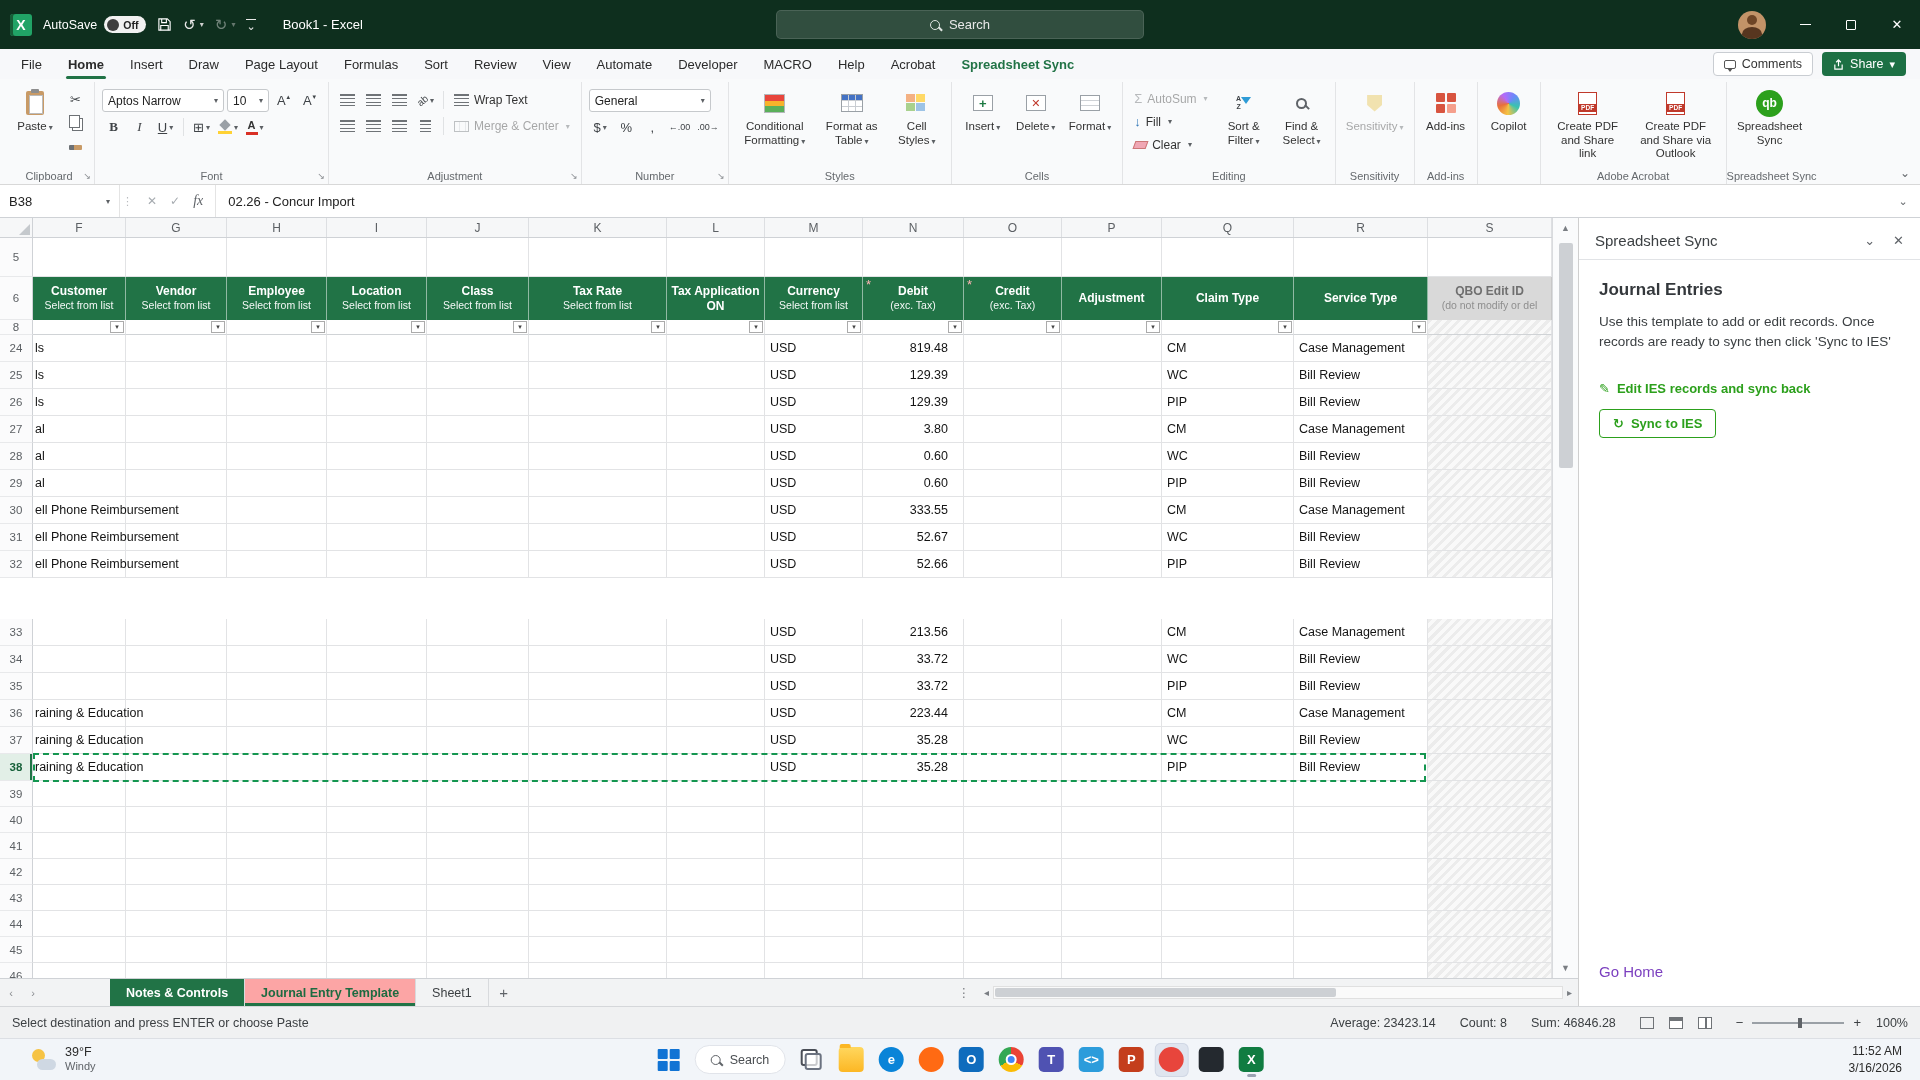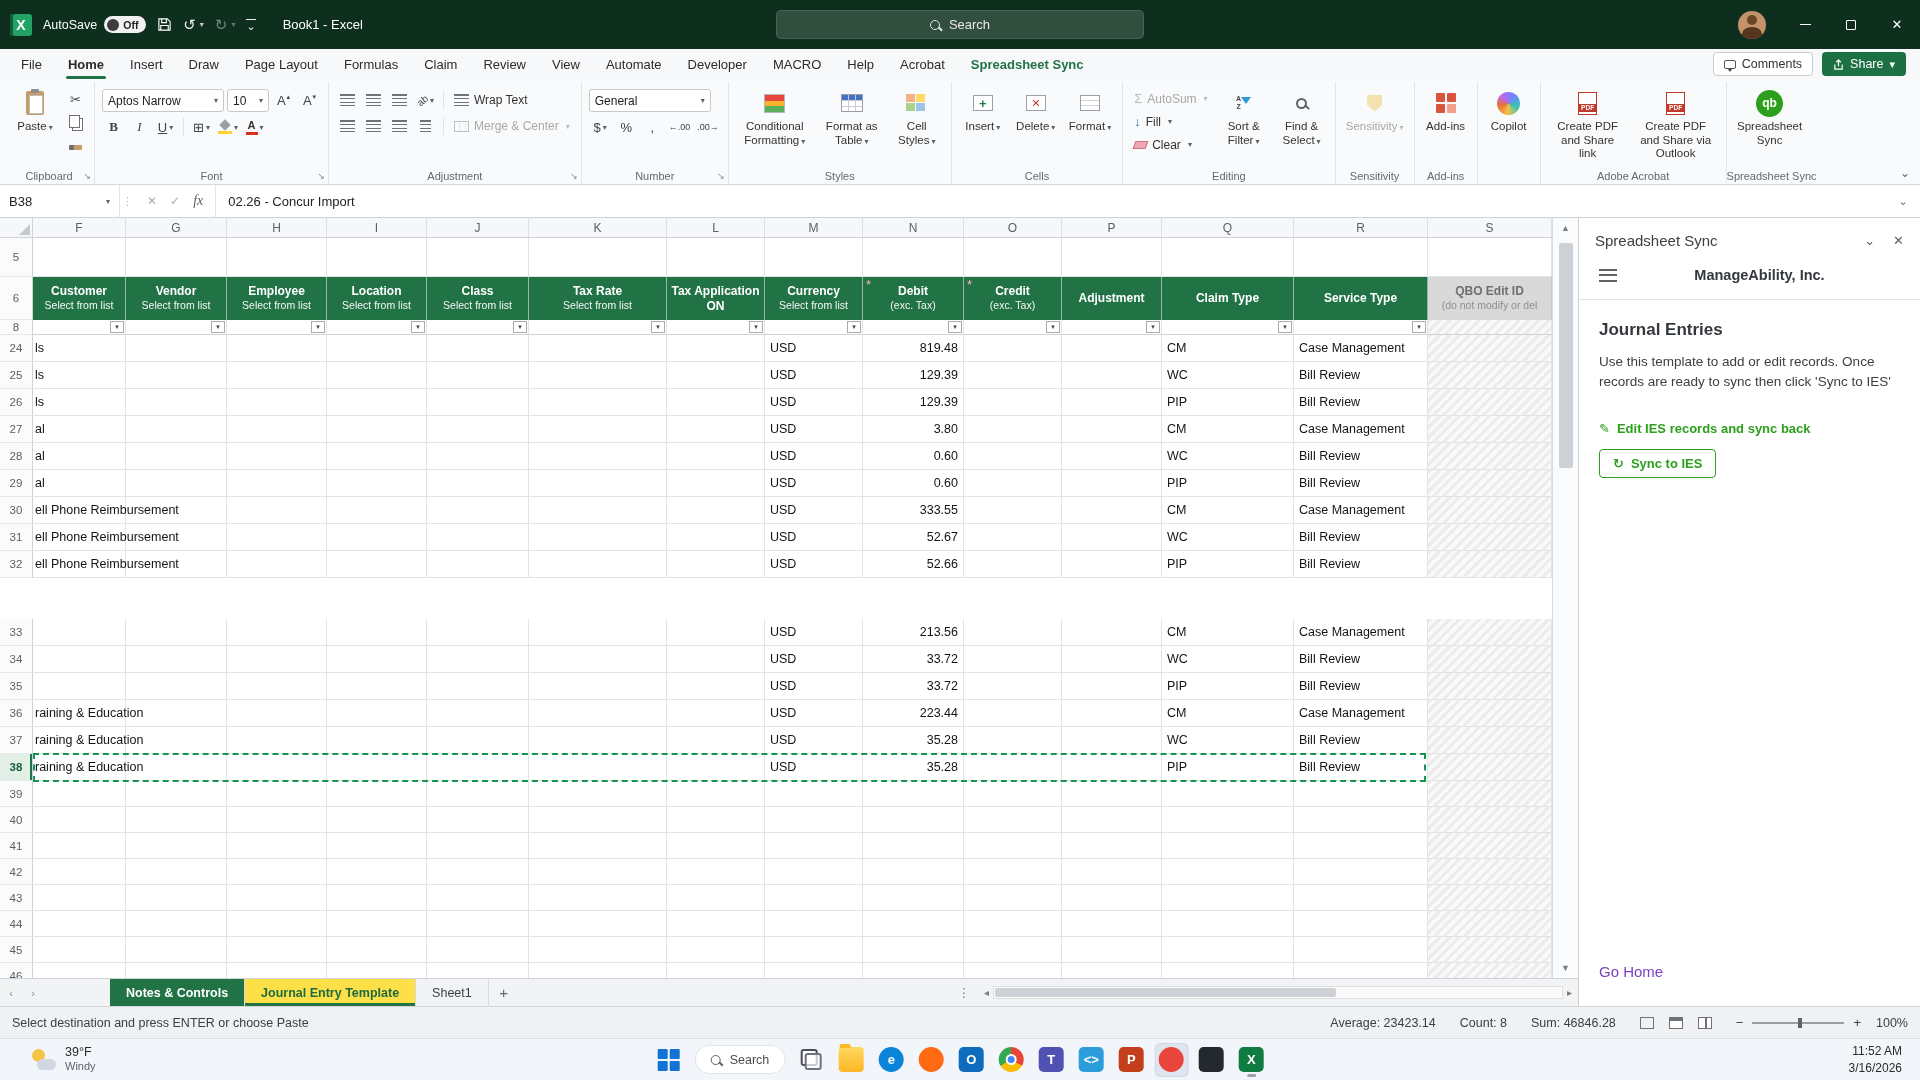--- a/index.html
+++ b/index.html
@@ -115,21 +115,21 @@
   .grid{position:absolute;top:218px;left:0;width:1552px;height:760px;background:#fff;overflow:hidden;}
   .col-strip{display:flex;height:20px;background:#f6f7f8;border-bottom:1px solid #cfd2d6;}
   .corner{width:33px;border-right:1px solid #cfd2d6;position:relative;background:#f6f7f8;flex:none;}
   .corner::after{content:"";position:absolute;right:2px;bottom:2px;border-left:11px solid transparent;border-bottom:11px solid #c5c9cd;}
   .collet{display:flex;align-items:center;justify-content:center;font-size:12px;color:#5c6064;border-right:1px solid #dddfe2;flex:none;}
   .grid-row{display:flex;position:relative;}
   .rn{width:33px;flex:none;display:flex;align-items:center;justify-content:center;font-size:11.5px;color:#5c6064;border-right:1px solid #cfd2d6;border-bottom:1px solid #e8e9eb;background:#fbfbfc;}
   .rn.active{background:#e2efe7;color:#17613a;box-shadow:inset -2px 0 0 #217346;font-weight:bold;}
   .cell{flex:none;border-right:1px solid #e2e3e5;border-bottom:1px solid #e2e3e5;position:relative;font-size:12.5px;color:#141414;display:flex;align-items:center;}
   .cell.pl{padding-left:5px;}
-  .cell.num{justify-content:flex-end;padding-right:5px;}
+  .cell.num{justify-content:flex-end;padding-right:15px;}
   .cell.s-hatch,.fcell.s-hatch{background:repeating-linear-gradient(135deg,#ececec 0 3px,#f9f9f9 3px 7px);}
   .ovf{position:absolute;left:2px;top:50%;transform:translateY(-50%);white-space:nowrap;z-index:2;font-size:12.5px;color:#141414;}
   .hcell{flex:none;background:#217346;color:#fff;border-right:1px solid rgba(255,255,255,.5);display:flex;flex-direction:column;align-items:center;justify-content:center;text-align:center;line-height:1.25;position:relative;padding:2px 3px;}
   .hcell .ht{font-size:12px;font-weight:700;}
   .hcell .hs{font-size:10.5px;opacity:.95;}
   .hcell .req{position:absolute;left:3px;top:0;color:#ffb3b3;font-size:13px;}
   .hcell.muted{background:#d9d9d9;color:#6f6f6f;border-right:1px solid #c8c8c8;overflow:hidden;}
   .hcell.muted .hs{color:#8b8b8b;white-space:nowrap;}
   .fcell{flex:none;border-right:1px solid #e2e3e5;border-bottom:1px solid #d0d3d6;display:flex;align-items:center;justify-content:flex-end;background:#fff;}
   .fbtn{width:14px;height:12px;margin-right:1px;background:#fff;border:1px solid #ababab;display:flex;align-items:center;justify-content:center;font-size:7px;color:#444;}
@@ -157,21 +157,21 @@
   .edit-link{display:flex;align-items:center;gap:7px;color:#2ca01c;font-size:13px;font-weight:600;margin-bottom:13px;}
   .sync-btn{display:inline-flex;align-items:center;gap:7px;border:1px solid #2ca01c;color:#2ca01c;font-weight:700;font-size:13px;border-radius:4px;padding:6px 13px;background:#fff;}
   .go-home{position:absolute;left:20px;bottom:26px;font-size:15px;color:#7b3fbf;}
 
   
   .sheetbar{position:absolute;top:978px;left:0;width:1578px;height:28px;background:#f2f3f4;border-top:1px solid #cfd2d6;display:flex;align-items:stretch;font-size:12.5px;}
   .sb-nav{width:22px;display:flex;align-items:center;justify-content:center;color:#8a8d91;font-size:11px;}
   .sb-spacer{width:66px;}
   .stab{display:flex;align-items:center;padding:0 16px;border-right:1px solid #d8dadd;color:#3c4043;position:relative;white-space:nowrap;}
   .stab.filled{background:#217346;color:#fff;font-weight:600;}
-  .stab.active{background:#fde047;color:#1e6b41;font-weight:700;}
+  .stab.active{background:#fca5a5;color:#1e6b41;font-weight:700;}
   .stab.active::after{content:"";position:absolute;left:0;right:0;bottom:0;height:3px;background:#217346;}
   .sb-add{width:30px;display:flex;align-items:center;justify-content:center;color:#5f6368;font-size:15px;}
   .sb-kebab{margin-left:auto;color:#7d8185;display:flex;align-items:center;padding:0 8px;}
   .hscroll{display:flex;align-items:center;width:600px;padding:0 6px;gap:4px;}
   .hs-arrow{color:#7a7e83;font-size:10px;}
   .hs-track{flex:1;height:13px;background:#fafafa;border:1px solid #e0e0e0;position:relative;}
   .hs-thumb{position:absolute;left:1px;top:1px;bottom:1px;width:60%;background:#cdd0d4;border-radius:2px;}
 
   
   .statusbar{position:absolute;top:1006px;left:0;width:1920px;height:32px;background:#f0f1f2;border-top:1px solid #d5d7da;display:flex;align-items:center;font-size:12.5px;color:#3c4043;padding:0 12px;}
@@ -269,21 +269,21 @@
   </div>
 
   <div class="ribbon-tabs">
     <div style="display:flex;height:100%;">
         <div class="rtab">File</div>
         <div class="rtab active">Home</div>
         <div class="rtab">Insert</div>
         <div class="rtab">Draw</div>
         <div class="rtab">Page Layout</div>
         <div class="rtab">Formulas</div>
-        <div class="rtab">Claim</div>
+        <div class="rtab">Sort</div>
         <div class="rtab">Review</div>
         <div class="rtab">View</div>
         <div class="rtab">Automate</div>
         <div class="rtab">Developer</div>
         <div class="rtab">MACRO</div>
         <div class="rtab">Help</div>
         <div class="rtab">Acrobat</div>
         <div class="rtab accent">Spreadsheet Sync</div>
       </div>
     <div class="rt-right">
@@ -1174,24 +1174,20 @@
     <div class="vs-arrow">▲</div>
     <div class="vs-thumb"></div>
     <div class="vs-arrow vs-bottom">▼</div>
   </div>
 
   <div class="panel">
     <div class="panel-head">
       <span class="panel-title">Spreadsheet Sync</span>
       <span class="panel-hbtn">⌄</span>
       <span class="panel-hbtn">✕</span>
-    </div>
-    <div class="panel-company-row">
-      <span class="hamburger"></span>
-      <span class="company">ManageAbility, Inc.</span>
     </div>
     <div class="panel-divider"></div>
     <div class="panel-body">
       <div class="panel-h">Journal Entries</div>
       <div class="panel-p">Use this template to add or edit records. Once records are ready to sync then click 'Sync to IES'</div>
       <div class="edit-link">
         <span>✎</span>
         <span>Edit IES records and sync back</span>
       </div>
       <div class="sync-btn">

